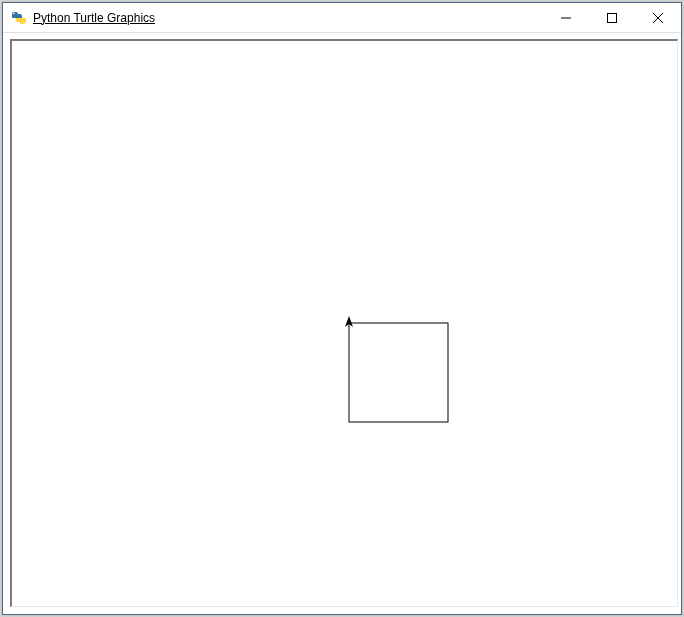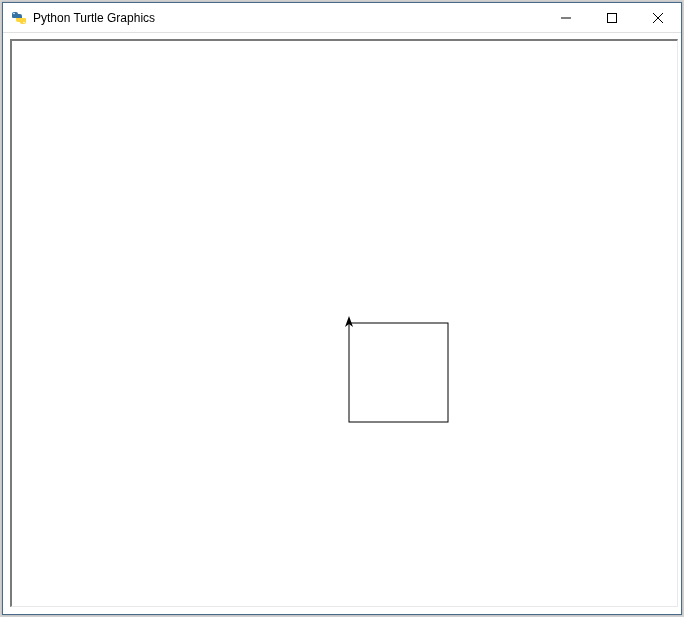--- a/index.html
+++ b/index.html
@@ -17,20 +17,21 @@
     }
     .window {
       position: absolute;
       top: 2px;
       left: 2px;
       width: 680px;
       height: 613px;
       background: #ffffff;
       border: 1px solid #4a6a8a;
       box-shadow: 0 0 2px rgba(0,0,0,0.2);
+      text-decoration: underline;
     }
     .titlebar {
       height: 30px;
       background: #ffffff;
       display: flex;
       align-items: center;
       border-bottom: 1px solid #e0e0e0;
     }
     .app-icon {
       width: 16px;

